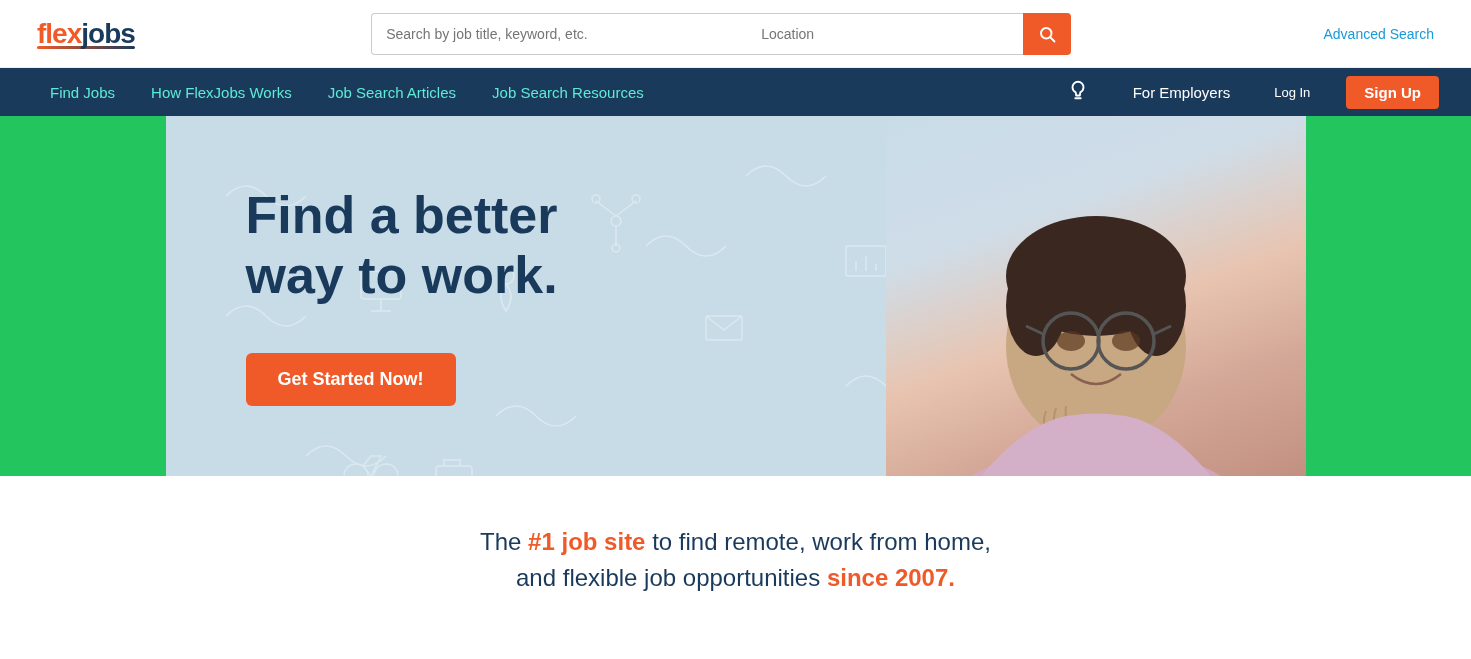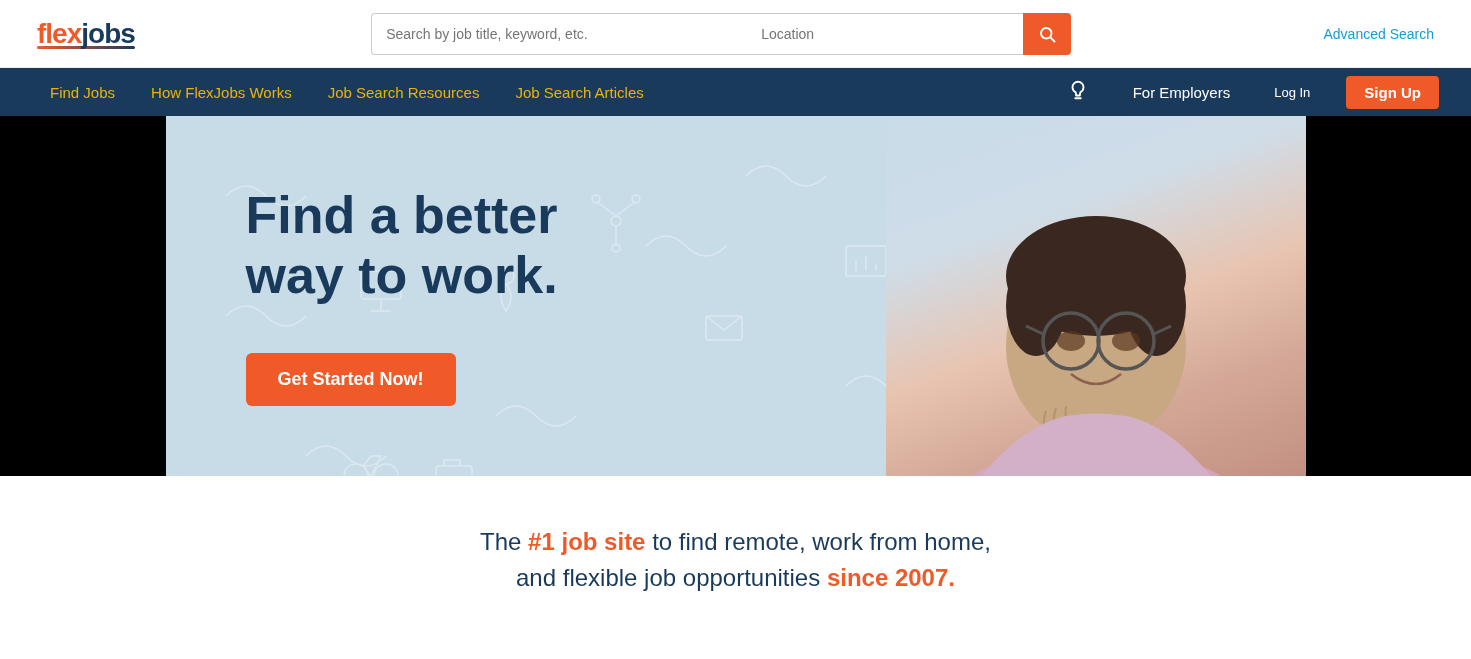--- a/index.html
+++ b/index.html
@@ -95,21 +95,21 @@
       justify-content: space-between;
       padding: 0 32px;
       height: 48px;
     }
     .nav-left {
       display: flex;
       align-items: center;
       gap: 0;
     }
     .nav-item {
-      color: #eab308;
+      color: #5eead4;
       font-size: 15px;
       font-weight: 500;
       padding: 0 18px;
       height: 44px;
       display: flex;
       align-items: center;
       cursor: pointer;
       white-space: nowrap;
     }
     .nav-right {
@@ -243,37 +243,37 @@
     </button>
   </div>
 
   <a class="advanced-search-link" href="#">Advanced Search</a>
 </header>
 
 <nav class="nav">
   <div class="nav-left">
     <div class="nav-item">Find Jobs</div>
     <div class="nav-item">How FlexJobs Works</div>
+    <div class="nav-item">Job Search Articles</div>
     <div class="nav-item">Job Search Resources</div>
-    <div class="nav-item">Job Search Articles</div>
   </div>
   <div class="nav-right">
     <span class="bulb-icon">
       <svg width="22" height="22" viewBox="0 0 24 24" fill="none" stroke="white" stroke-width="2" stroke-linecap="round" stroke-linejoin="round">
         <path d="M9 21h6"></path>
         <path d="M12 3a6 6 0 0 1 6 6c0 2.4-1.4 4.5-3.5 5.6L14 18H10l-.5-3.4C7.4 13.5 6 11.4 6 9a6 6 0 0 1 6-6z"></path>
       </svg>
     </span>
     <span class="nav-employers">For Employers</span>
     <span class="nav-login">Log In</span>
     <button class="signup-btn">Sign Up</button>
   </div>
 </nav>
 
-<div style="background:#000000; display:flex; justify-content:center;">
+<div style="background:#22c55e; display:flex; justify-content:center;">
   <div class="hero">
 
     <svg class="hero-bg-icons" viewBox="0 0 1140 360" preserveAspectRatio="xMidYMid slice">
 
       <g opacity="0.35" stroke="white" stroke-width="1.5" fill="none">
 
         <path d="M 60 80 Q 80 60 100 80 Q 120 100 140 80"></path>
         <path d="M 480 130 Q 500 110 520 130 Q 540 150 560 130"></path>
         <path d="M 680 270 Q 700 250 720 270 Q 740 290 760 270"></path>
         <path d="M 330 300 Q 350 280 370 300 Q 390 320 410 300"></path>

